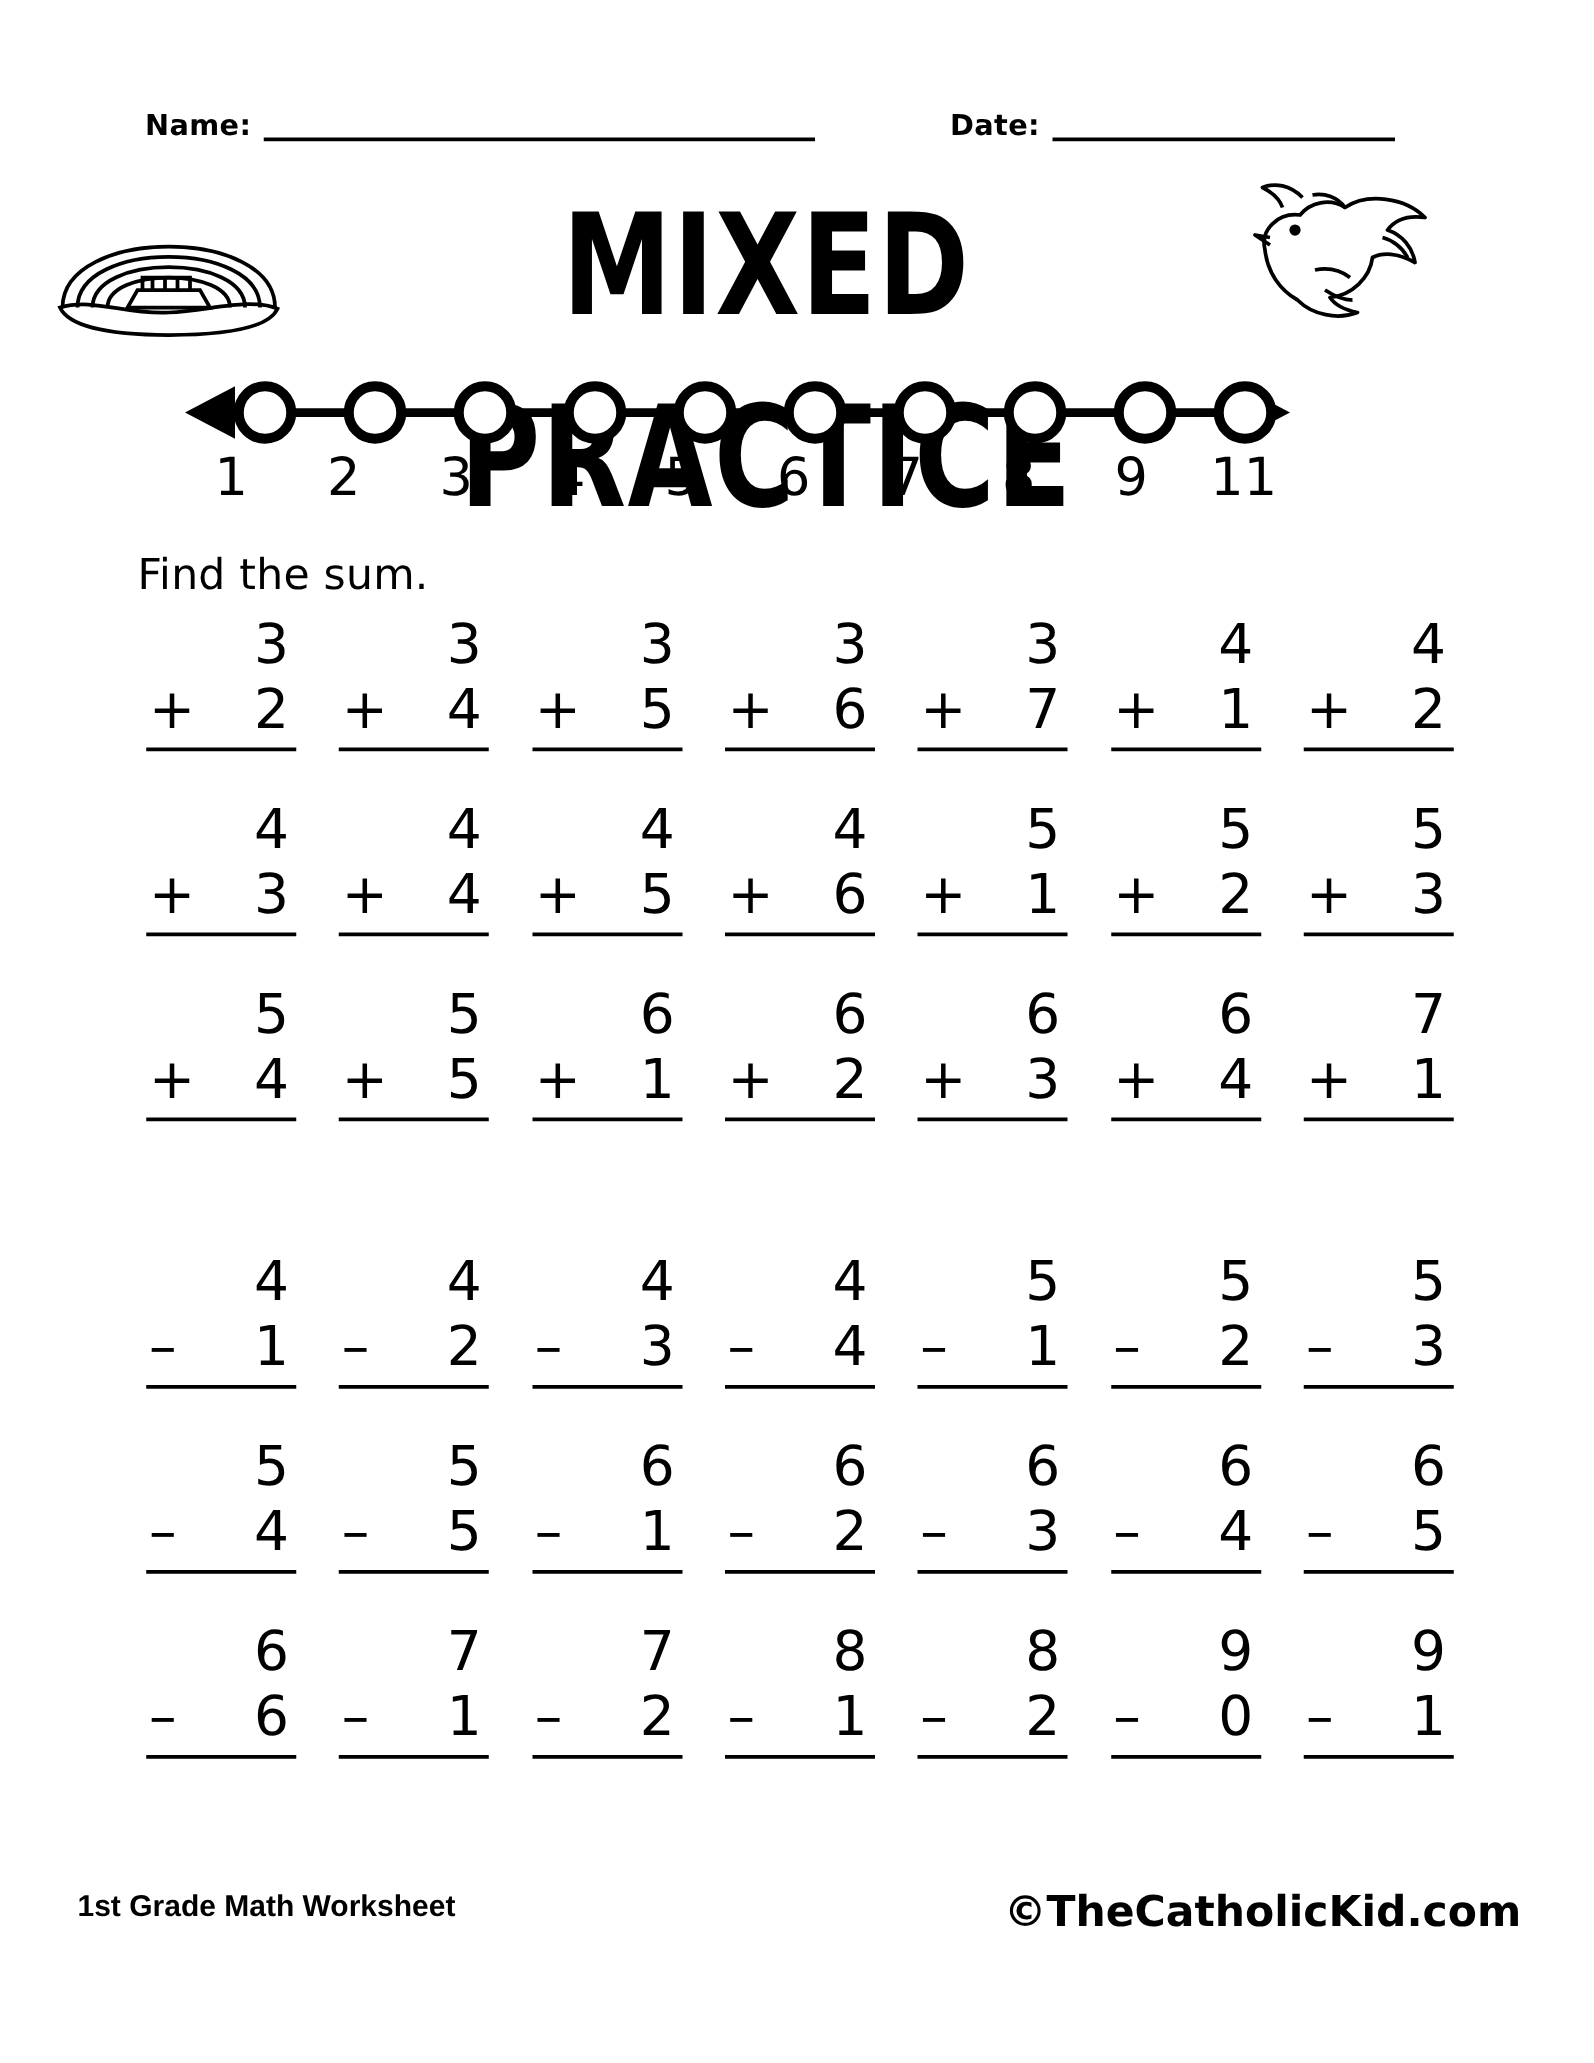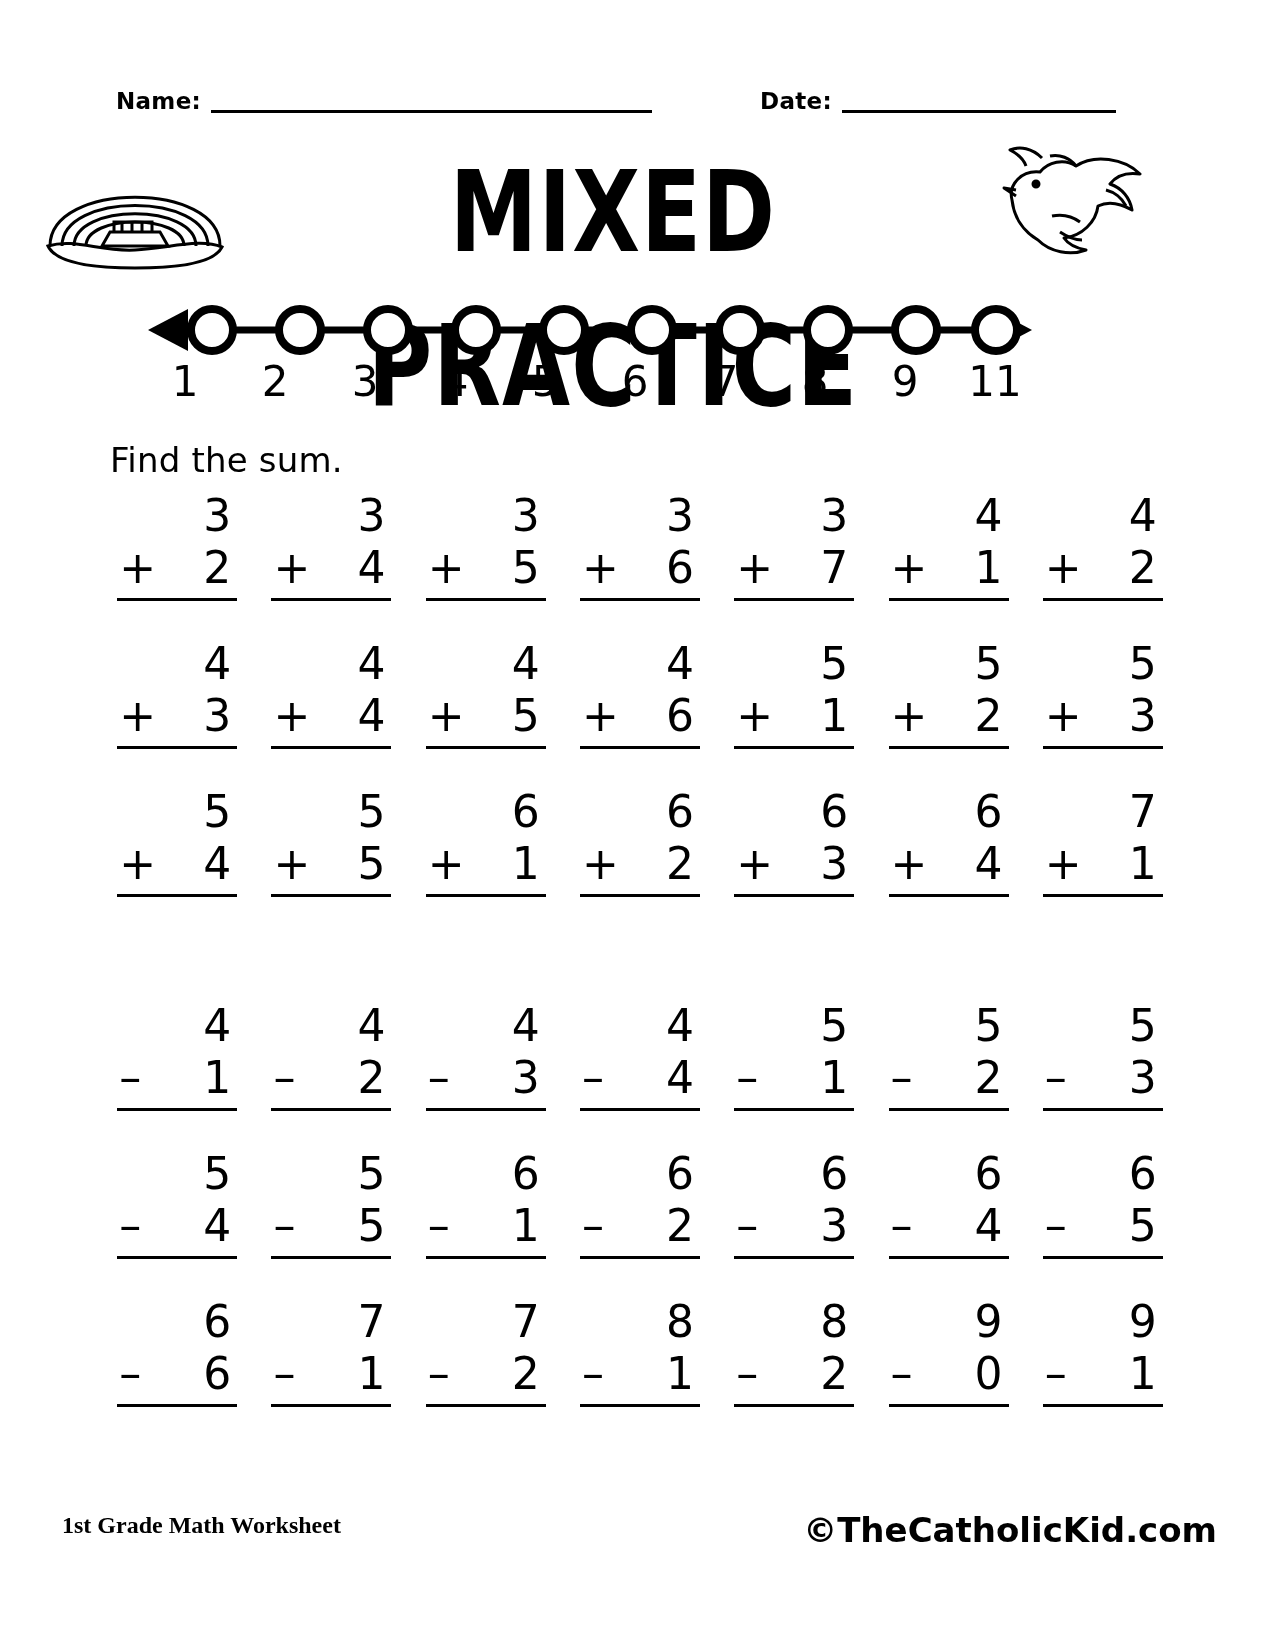--- a/index.html
+++ b/index.html
@@ -162,21 +162,21 @@
     border-bottom: 3px solid #000;
     margin-top: 4px;
     width: 120px;
   }
 
   
   .footer-left {
     position: absolute;
     left: 62px;
     top: 1512px;
-    font-family: Liberation Serif, serif;
+    font-family: Liberation Sans, sans-serif;
     font-weight: bold;
     font-size: 24px;
   }
   .footer-right {
     position: absolute;
     right: 58px;
     top: 1510px;
     font-family: "DejaVu Sans", sans-serif;
     font-weight: bold;
     font-size: 34px;

